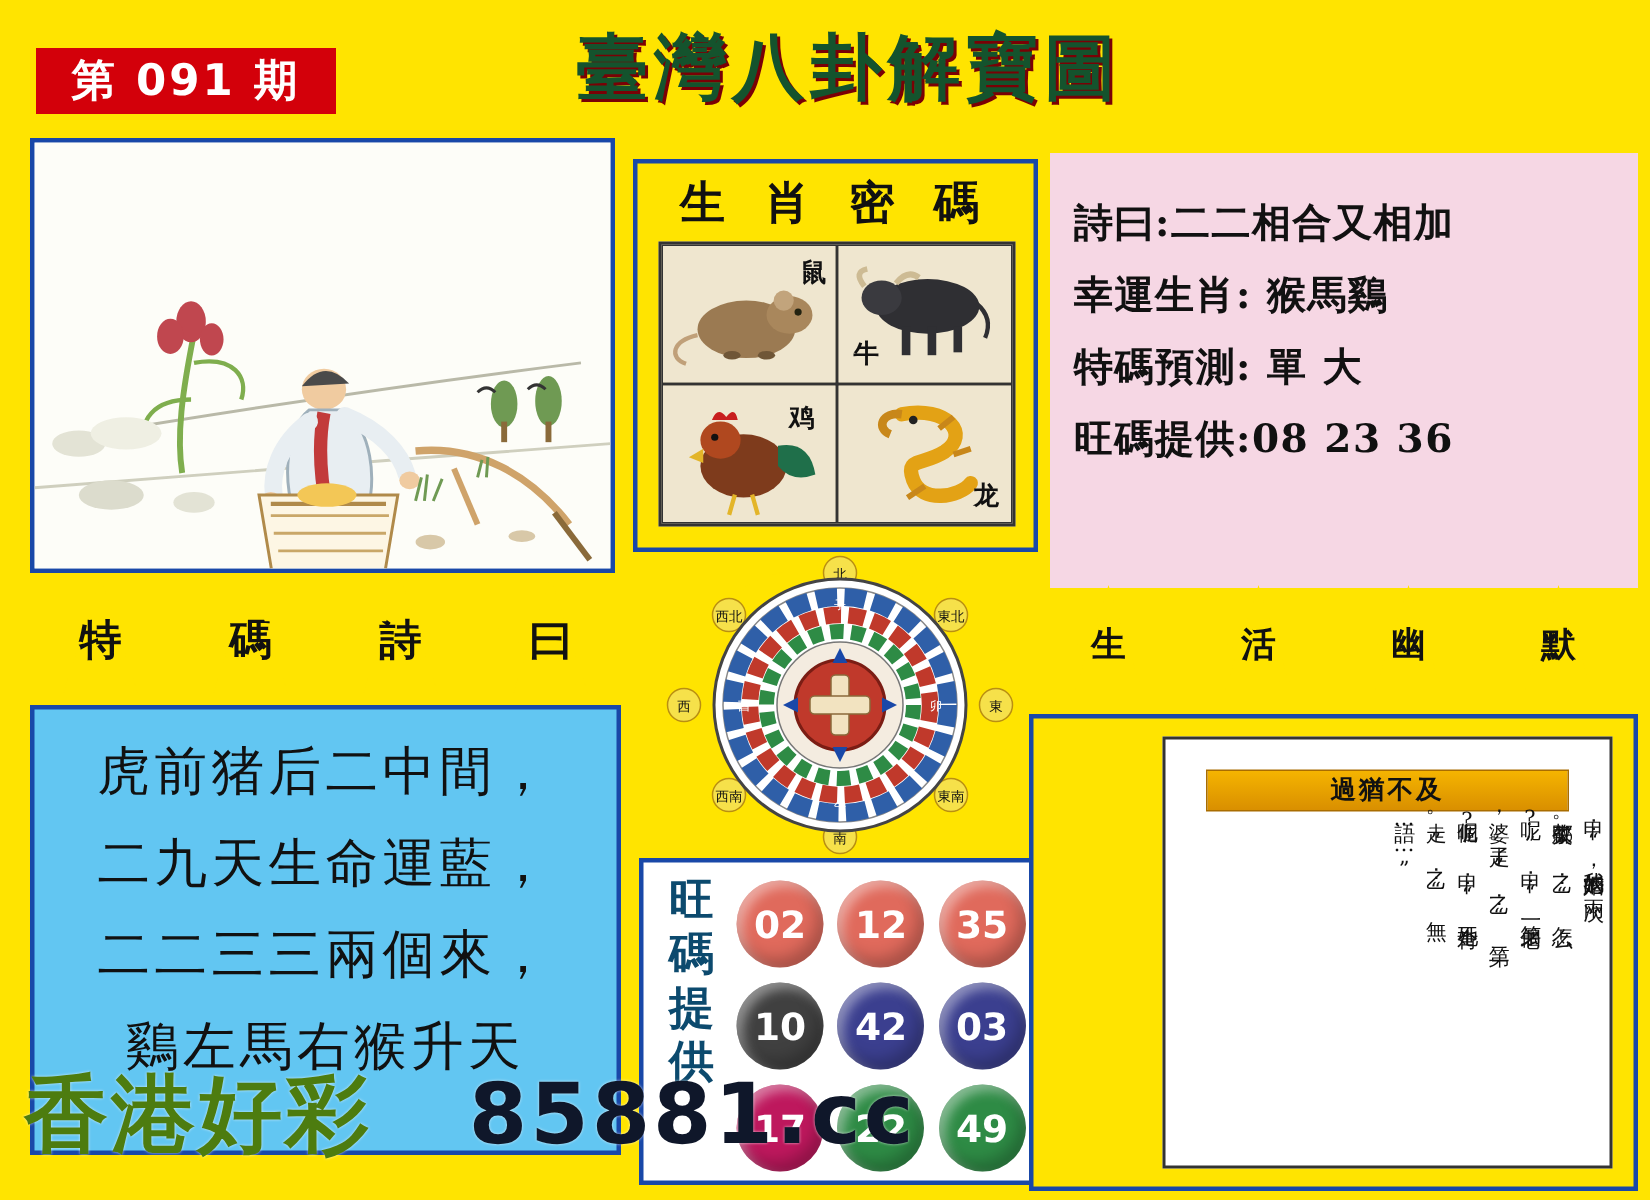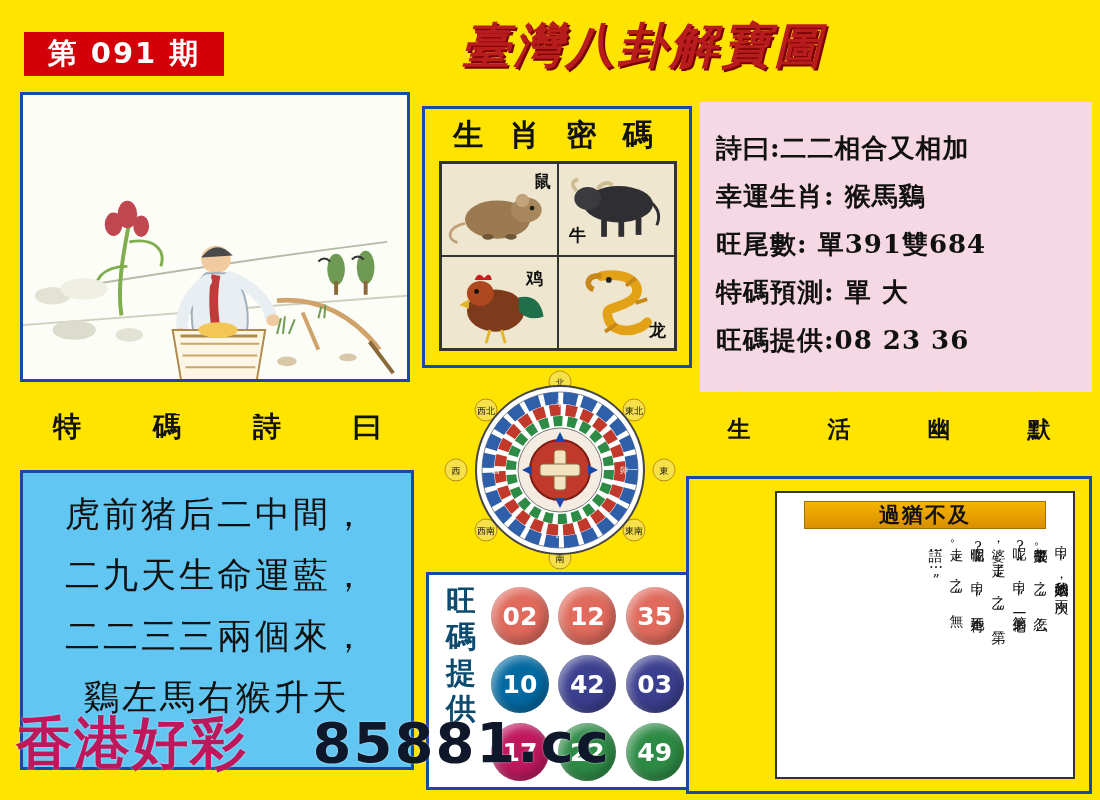--- a/index.html
+++ b/index.html
@@ -18,25 +18,24 @@
   .issue-badge{
     position:absolute;left:18px;top:26px;width:200px;height:44px;
     background:#d3000a;color:#ffffff;
     font-size:29px;font-weight:bold;letter-spacing:2px;
     display:flex;align-items:center;justify-content:center;
     font-family:"DejaVu Sans","Liberation Sans",sans-serif;
     text-align:right;
   }
   .main-title{
     position:absolute;left:300px;top:8px;width:520px;height:62px;
-    color:#b91c1c;font-size:48px;font-weight:bold;letter-spacing:4px;
-    text-align:right;line-height:62px;
+    color:#14532d;font-size:48px;font-weight:bold;letter-spacing:4px;
+    text-align:center;line-height:62px;
     text-shadow:2px 2px 0 #7a0005;
     font-family:"DejaVu Serif","Liberation Serif",serif;
-    font-style:italic;
   }
   
   .pic-panel{
     position:absolute;left:14px;top:86px;width:390px;height:290px;
     background:#fdfdfb;border:3px solid #1948a8;box-sizing:border-box;
     overflow:hidden;
   }
   .pic-panel .ghost-text{
     position:absolute;left:18px;top:4px;font-size:15px;color:#e2e2d8;
     letter-spacing:3px;
@@ -125,24 +124,24 @@
   
   .story-panel{
     position:absolute;left:680px;top:470px;width:406px;height:318px;
     background:#ffe400;border:3px solid #1948a8;box-sizing:border-box;
   }
   .story-inner{
     position:absolute;left:86px;top:12px;width:300px;height:288px;
     background:#ffffff;border:2px solid #333;box-sizing:border-box;
   }
   .story-title{
-    margin:8px auto 0 auto;width:240px;height:26px;
+    margin:20px auto 0 auto;width:240px;height:26px;
     background:linear-gradient(#f5b400,#d98f00);
     border:1px solid #a96d00;
-    font-size:21px;font-weight:bold;color:#111;text-align:center;line-height:26px;
+    font-size:17px;font-weight:bold;color:#111;text-align:center;line-height:26px;
     letter-spacing:2px;font-family:"DejaVu Serif","Liberation Serif",serif;
   }
   .story-cols{
     position:absolute;left:6px;top:44px;width:288px;height:238px;
     display:flex;flex-direction:row-reverse;justify-content:flex-start;
   }
   .story-col{
     writing-mode:vertical-rl;text-orientation:upright;
     font-size:14px;line-height:19px;color:#111;letter-spacing:1px;
     margin-left:2px;height:232px;
@@ -150,21 +149,21 @@
   }
   
   .watermark{
     position:absolute;left:10px;top:700px;width:1080px;height:90px;
     font-size:56px;font-weight:bold;letter-spacing:2px;
     font-family:"DejaVu Sans","Liberation Sans",sans-serif;
     color:#e8342a;
     text-shadow:0 0 2px rgba(255,255,255,.7);
     white-space:nowrap;
   }
-  .watermark .wm-red{color:#be185d;}
+  .watermark .wm-red{color:#4d7c0f;}
   .watermark .wm-num{color:#0f172a;}
 </style>
 </head>
 <body>
 
 <div class="frame">
 
   <div class="issue-badge">第 091 期</div>
   <div class="main-title">臺灣八卦解寶圖</div>
 
@@ -278,21 +277,20 @@
         </svg>
         <span class="zlabel">龙</span>
       </div>
 
     </div>
   </div>
 
   <div class="info-panel">
     <div class="info-line">詩曰:二二相合又相加</div>
     <div class="info-line">幸運生肖: 猴馬鷄</div>
-    <div class="info-line">旺尾數: 單391雙684</div>
     <div class="info-line">特碼預測:  單 大</div>
     <div class="info-line">旺碼提供:08 23 36</div>
   </div>
 
   <div class="stars-left">
     <div class="star" style="left:0px;top:0px;">特</div>
     <div class="star" style="left:100px;top:0px;">碼</div>
     <div class="star" style="left:200px;top:0px;">詩</div>
     <div class="star" style="left:300px;top:0px;">曰</div>
   </div>
@@ -367,21 +365,21 @@
       </g>
     </svg>
   </div>
 
   <div class="num-panel">
     <div class="num-label">旺碼提供</div>
     <div class="ball-grid">
       <div class="ball" style="background:#e06a5c">02</div>
       <div class="ball" style="background:#e06a5c">12</div>
       <div class="ball" style="background:#e06a5c">35</div>
-      <div class="ball" style="background:#0369a1">10</div>
+      <div class="ball" style="background:#404040">10</div>
       <div class="ball" style="background:#3b3f8f">42</div>
       <div class="ball" style="background:#3b3f8f">03</div>
       <div class="ball" style="background:#be185d">17</div>
       <div class="ball" style="background:#2e8b45">22</div>
       <div class="ball" style="background:#2e8b45">49</div>
     </div>
   </div>
 
   <div class="story-panel">
     <div class="story-inner">

